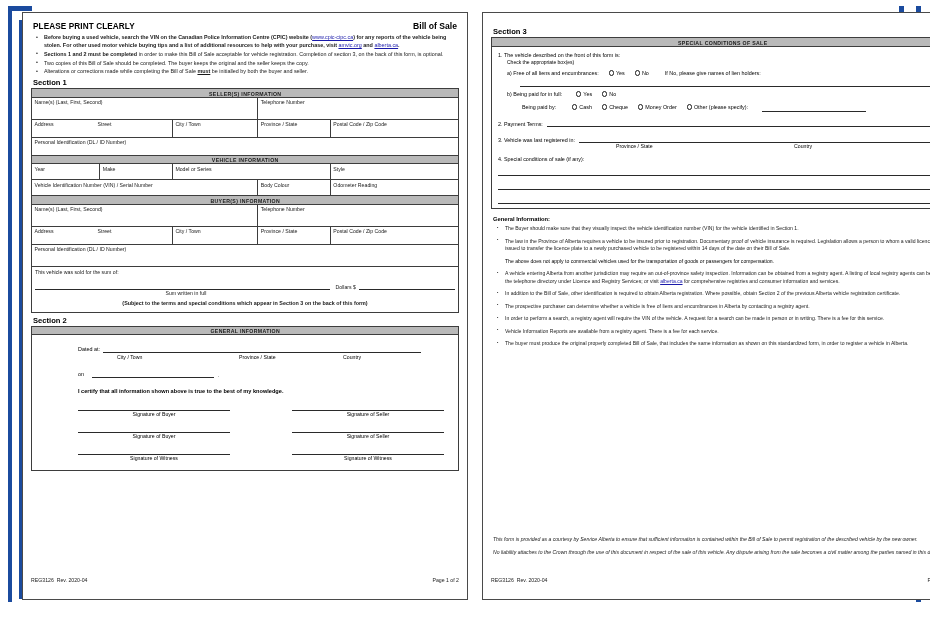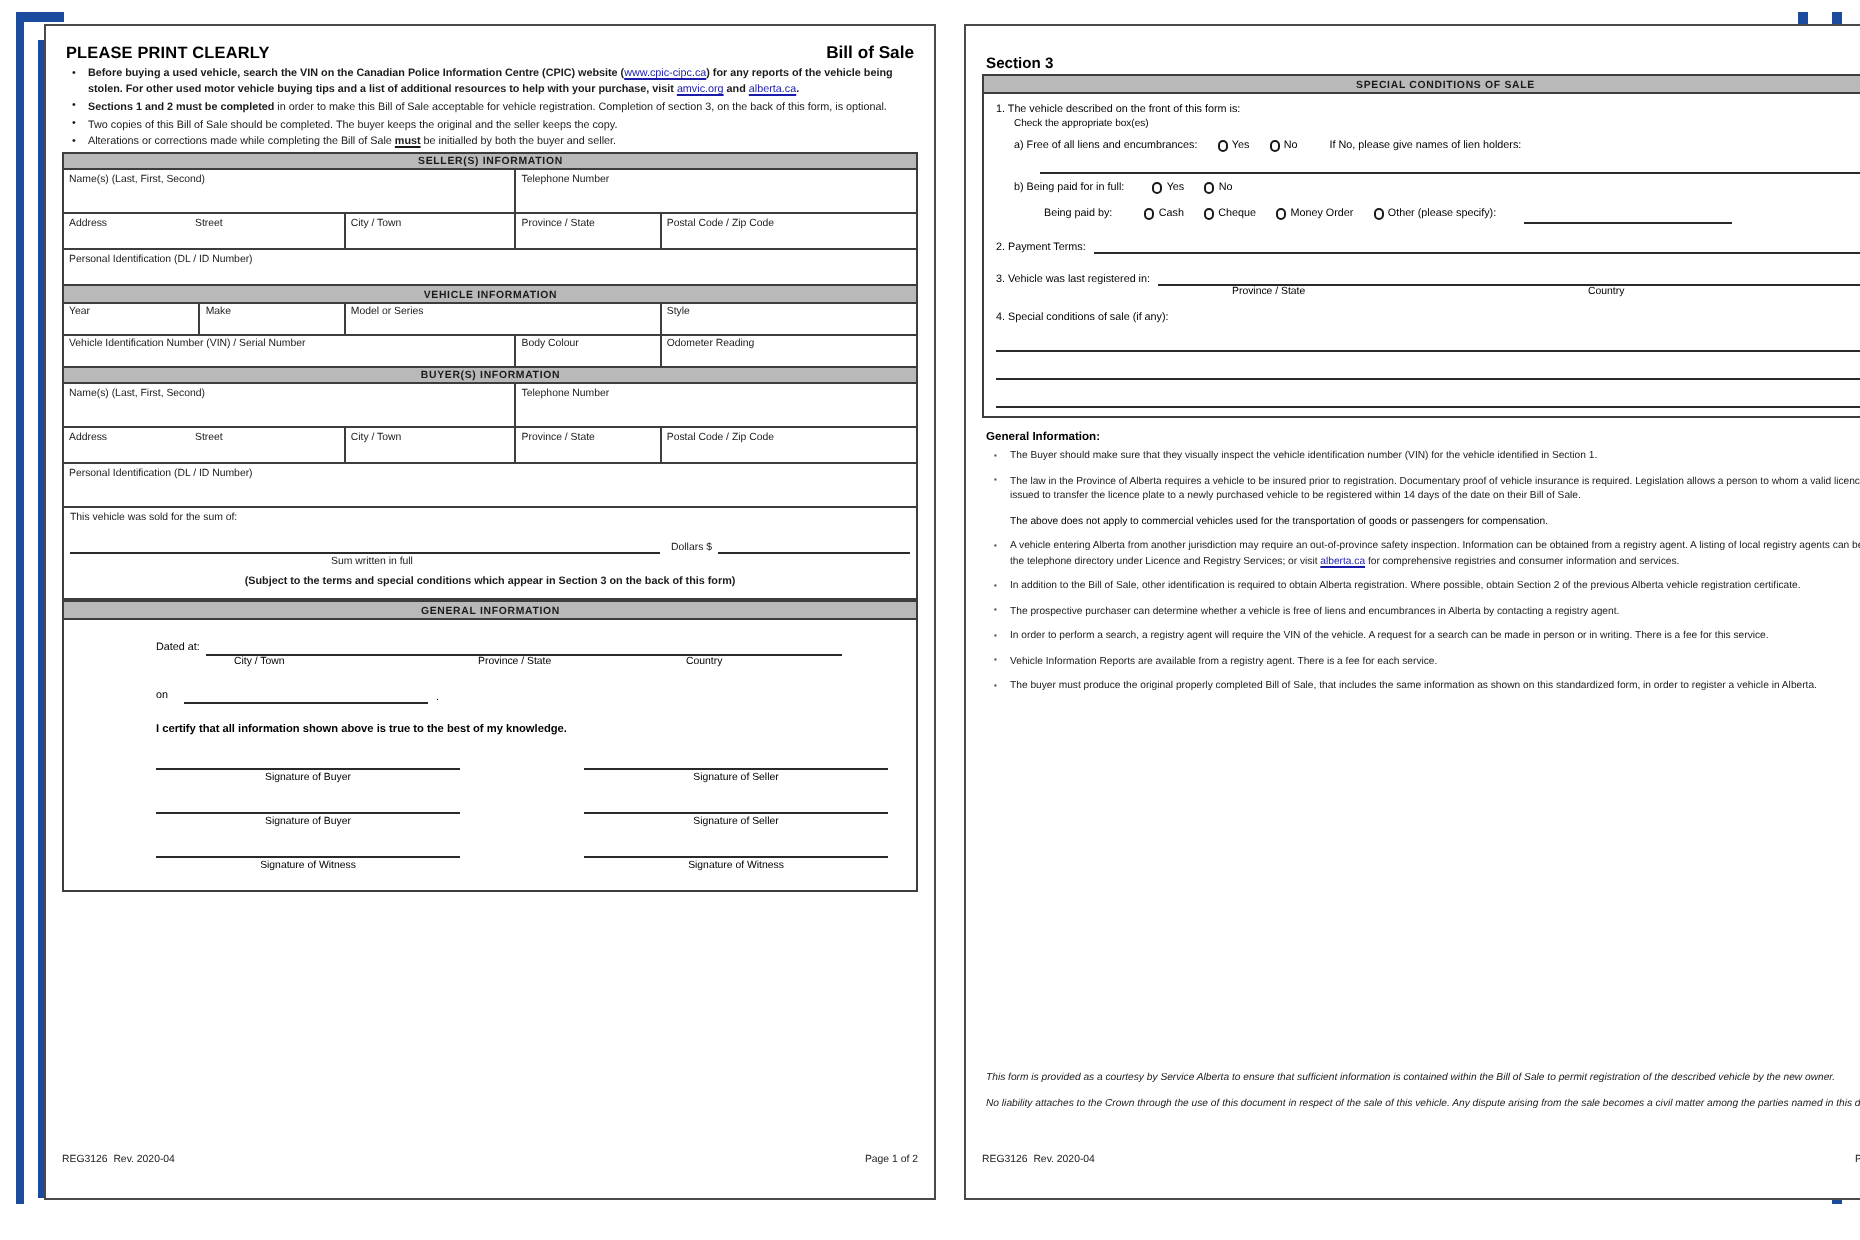--- a/index.html
+++ b/index.html
@@ -138,20 +138,21 @@
         <div class="title-bold">Bill of Sale</div>
       </div>
 
       <ul class="bullets" id="intro-bullets">
           <li><span class="bld">Before buying a used vehicle, search the VIN on the Canadian Police Information Centre (CPIC) website (</span><span class="lnk">www.cpic-cipc.ca</span><span class="bld">) for any reports of the vehicle being stolen. For other used motor vehicle buying tips and a list of additional resources to help with your purchase, visit </span><span class="lnk">amvic.org</span><span class="bld"> and </span><span class="lnk">alberta.ca</span><span class="bld">.</span></li>
           <li><span class="bld">Sections 1 and 2 must be completed</span><span> in order to make this Bill of Sale acceptable for vehicle registration. Completion of section 3, on the back of this form, is optional.</span></li>
           <li><span>Two copies of this Bill of Sale should be completed. The buyer keeps the original and the seller keeps the copy.</span></li>
           <li><span>Alterations or corrections made while completing the Bill of Sale </span><span class="bld" style="text-decoration: underline;">must</span><span> be initialled by both the buyer and seller.</span></li>
         </ul>
 
+      <div class="sec-label">Section 1</div>
 
       <table class="form">
         <colgroup>
           <col style="width:16%">
             <col style="width:17%">
             <col style="width:20%">
             <col style="width:17%">
             <col style="width:30%">
         </colgroup>
         <tbody>
@@ -209,20 +210,21 @@
               <div class="dollars">Dollars $</div>
               <div class="rule-sm"></div>
             </div>
             <div class="sum-full">Sum written in full</div>
             <div class="subject">(Subject to the terms and special conditions which appear in Section 3 on the back of this form)</div>
           </td>
         </tr>
       </tbody>
         </table>
 
+      <div class="sec-label">Section 2</div>
 
       <table class="form">
         <tbody>
             <tr>
           <td class="band">GENERAL INFORMATION</td>
         </tr>
       </tbody>
         </table>
 
       <div class="gi-body">

